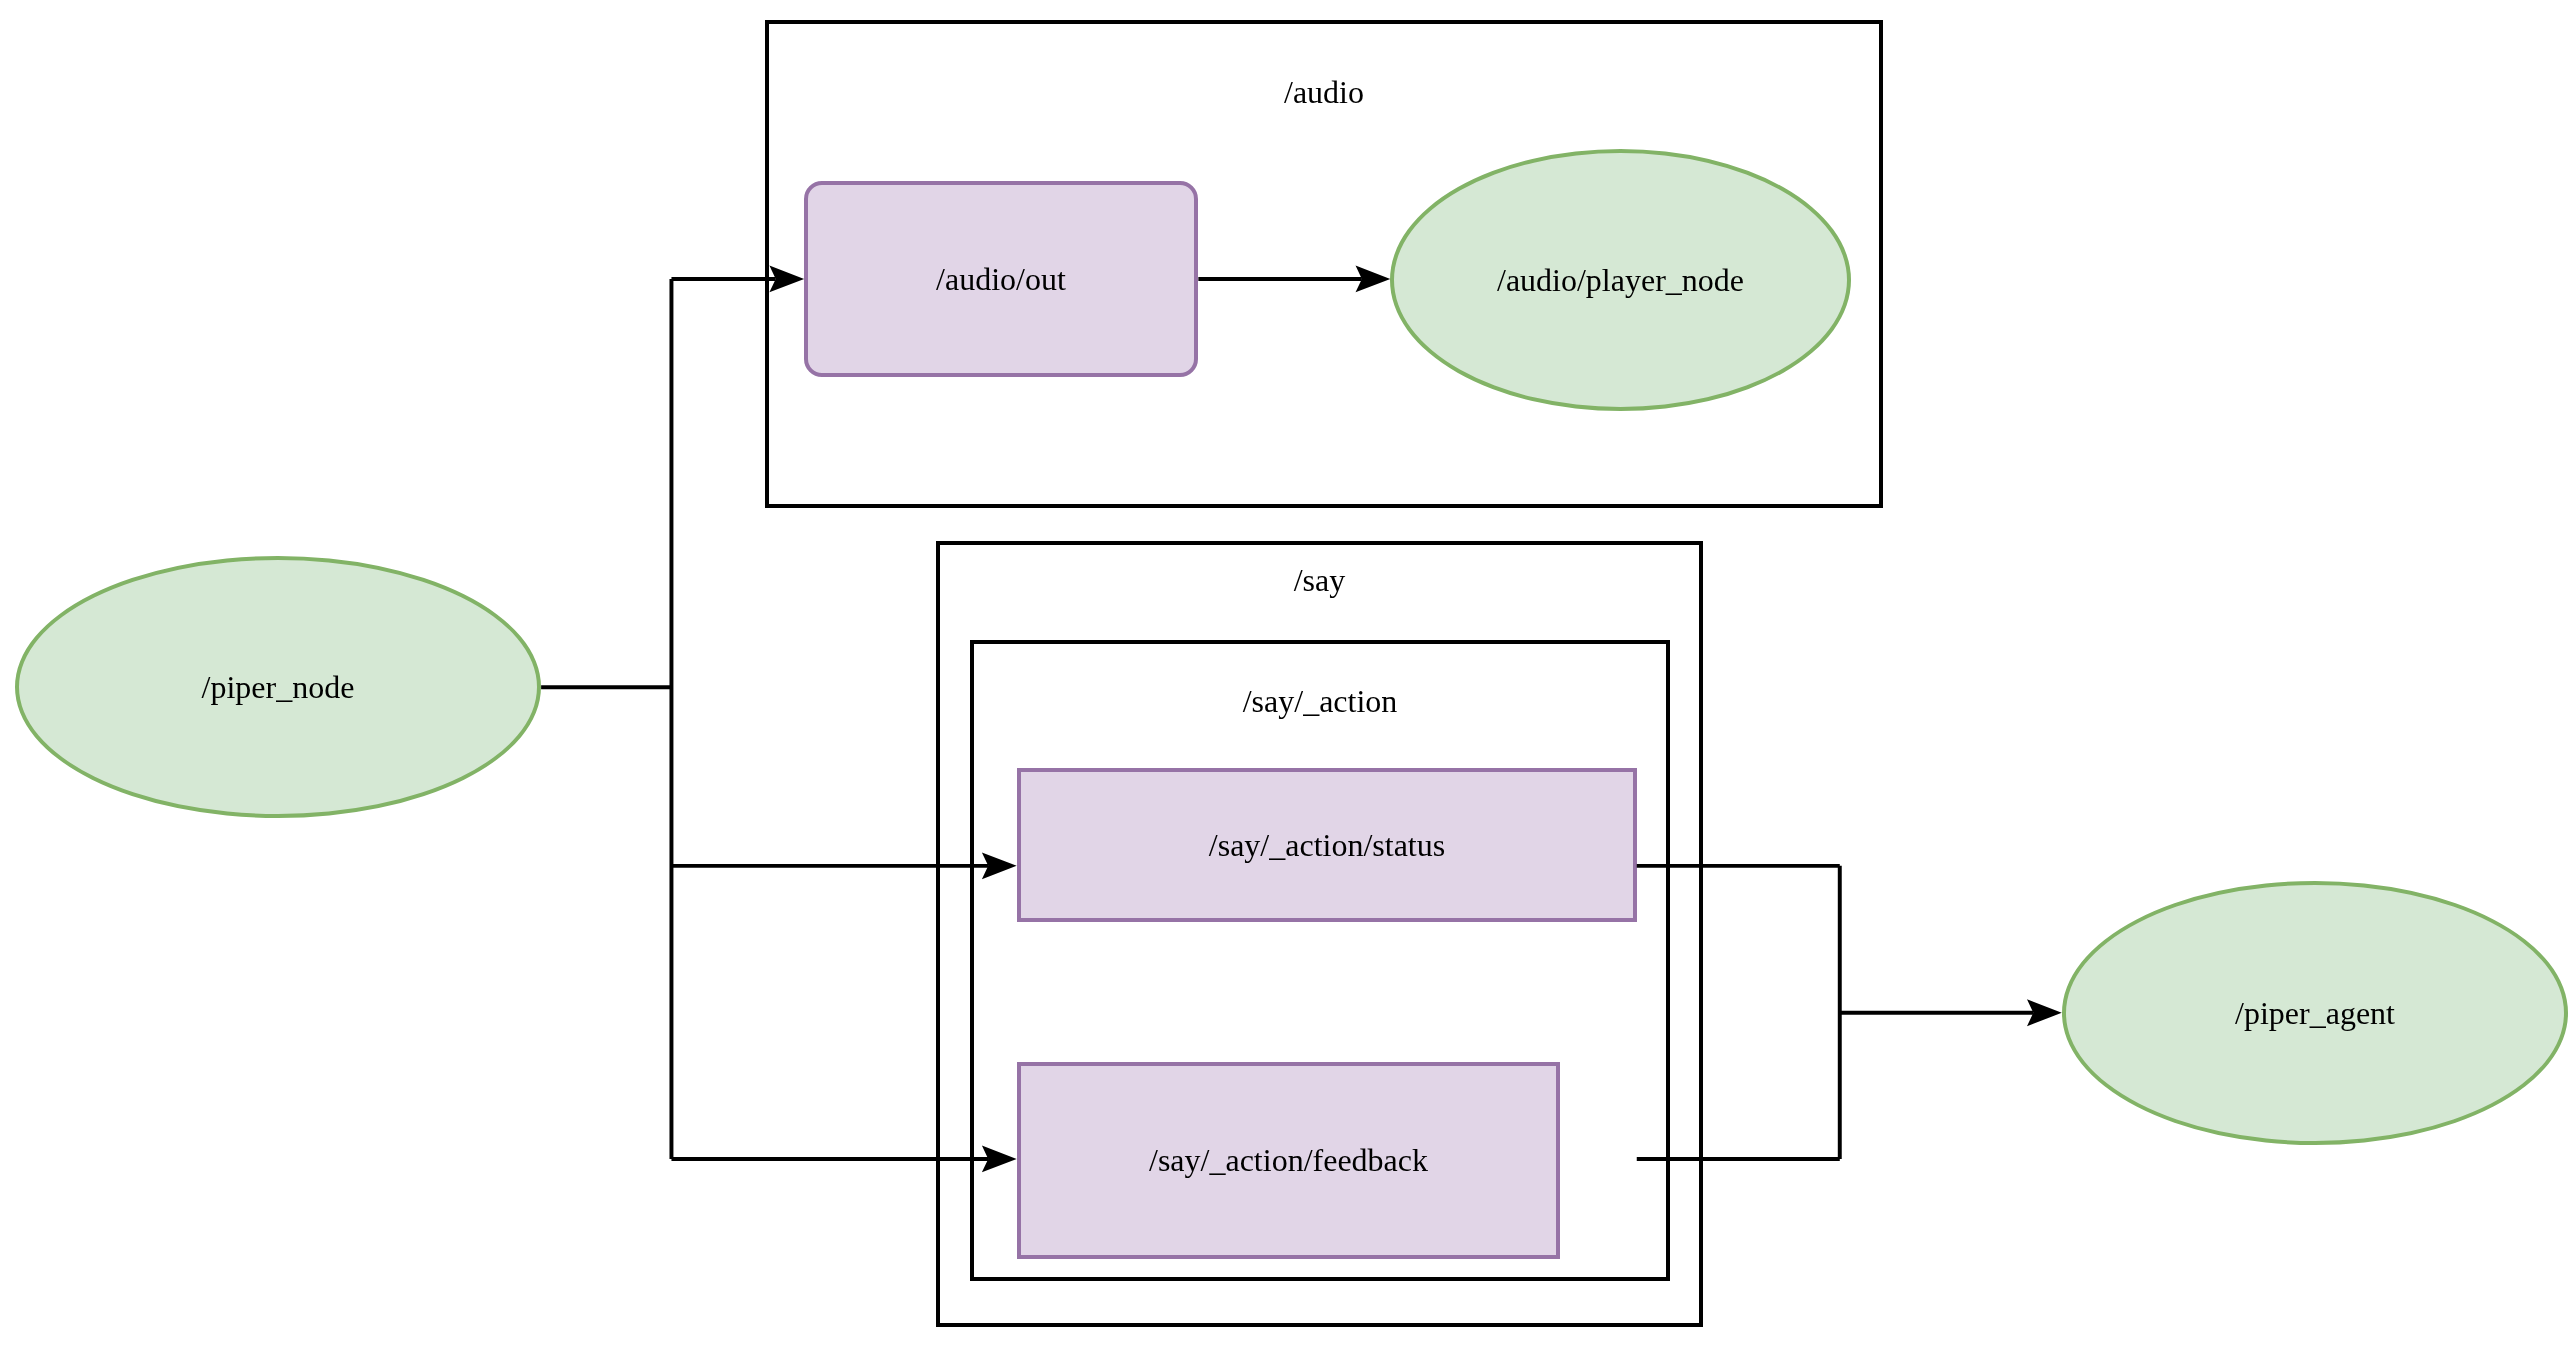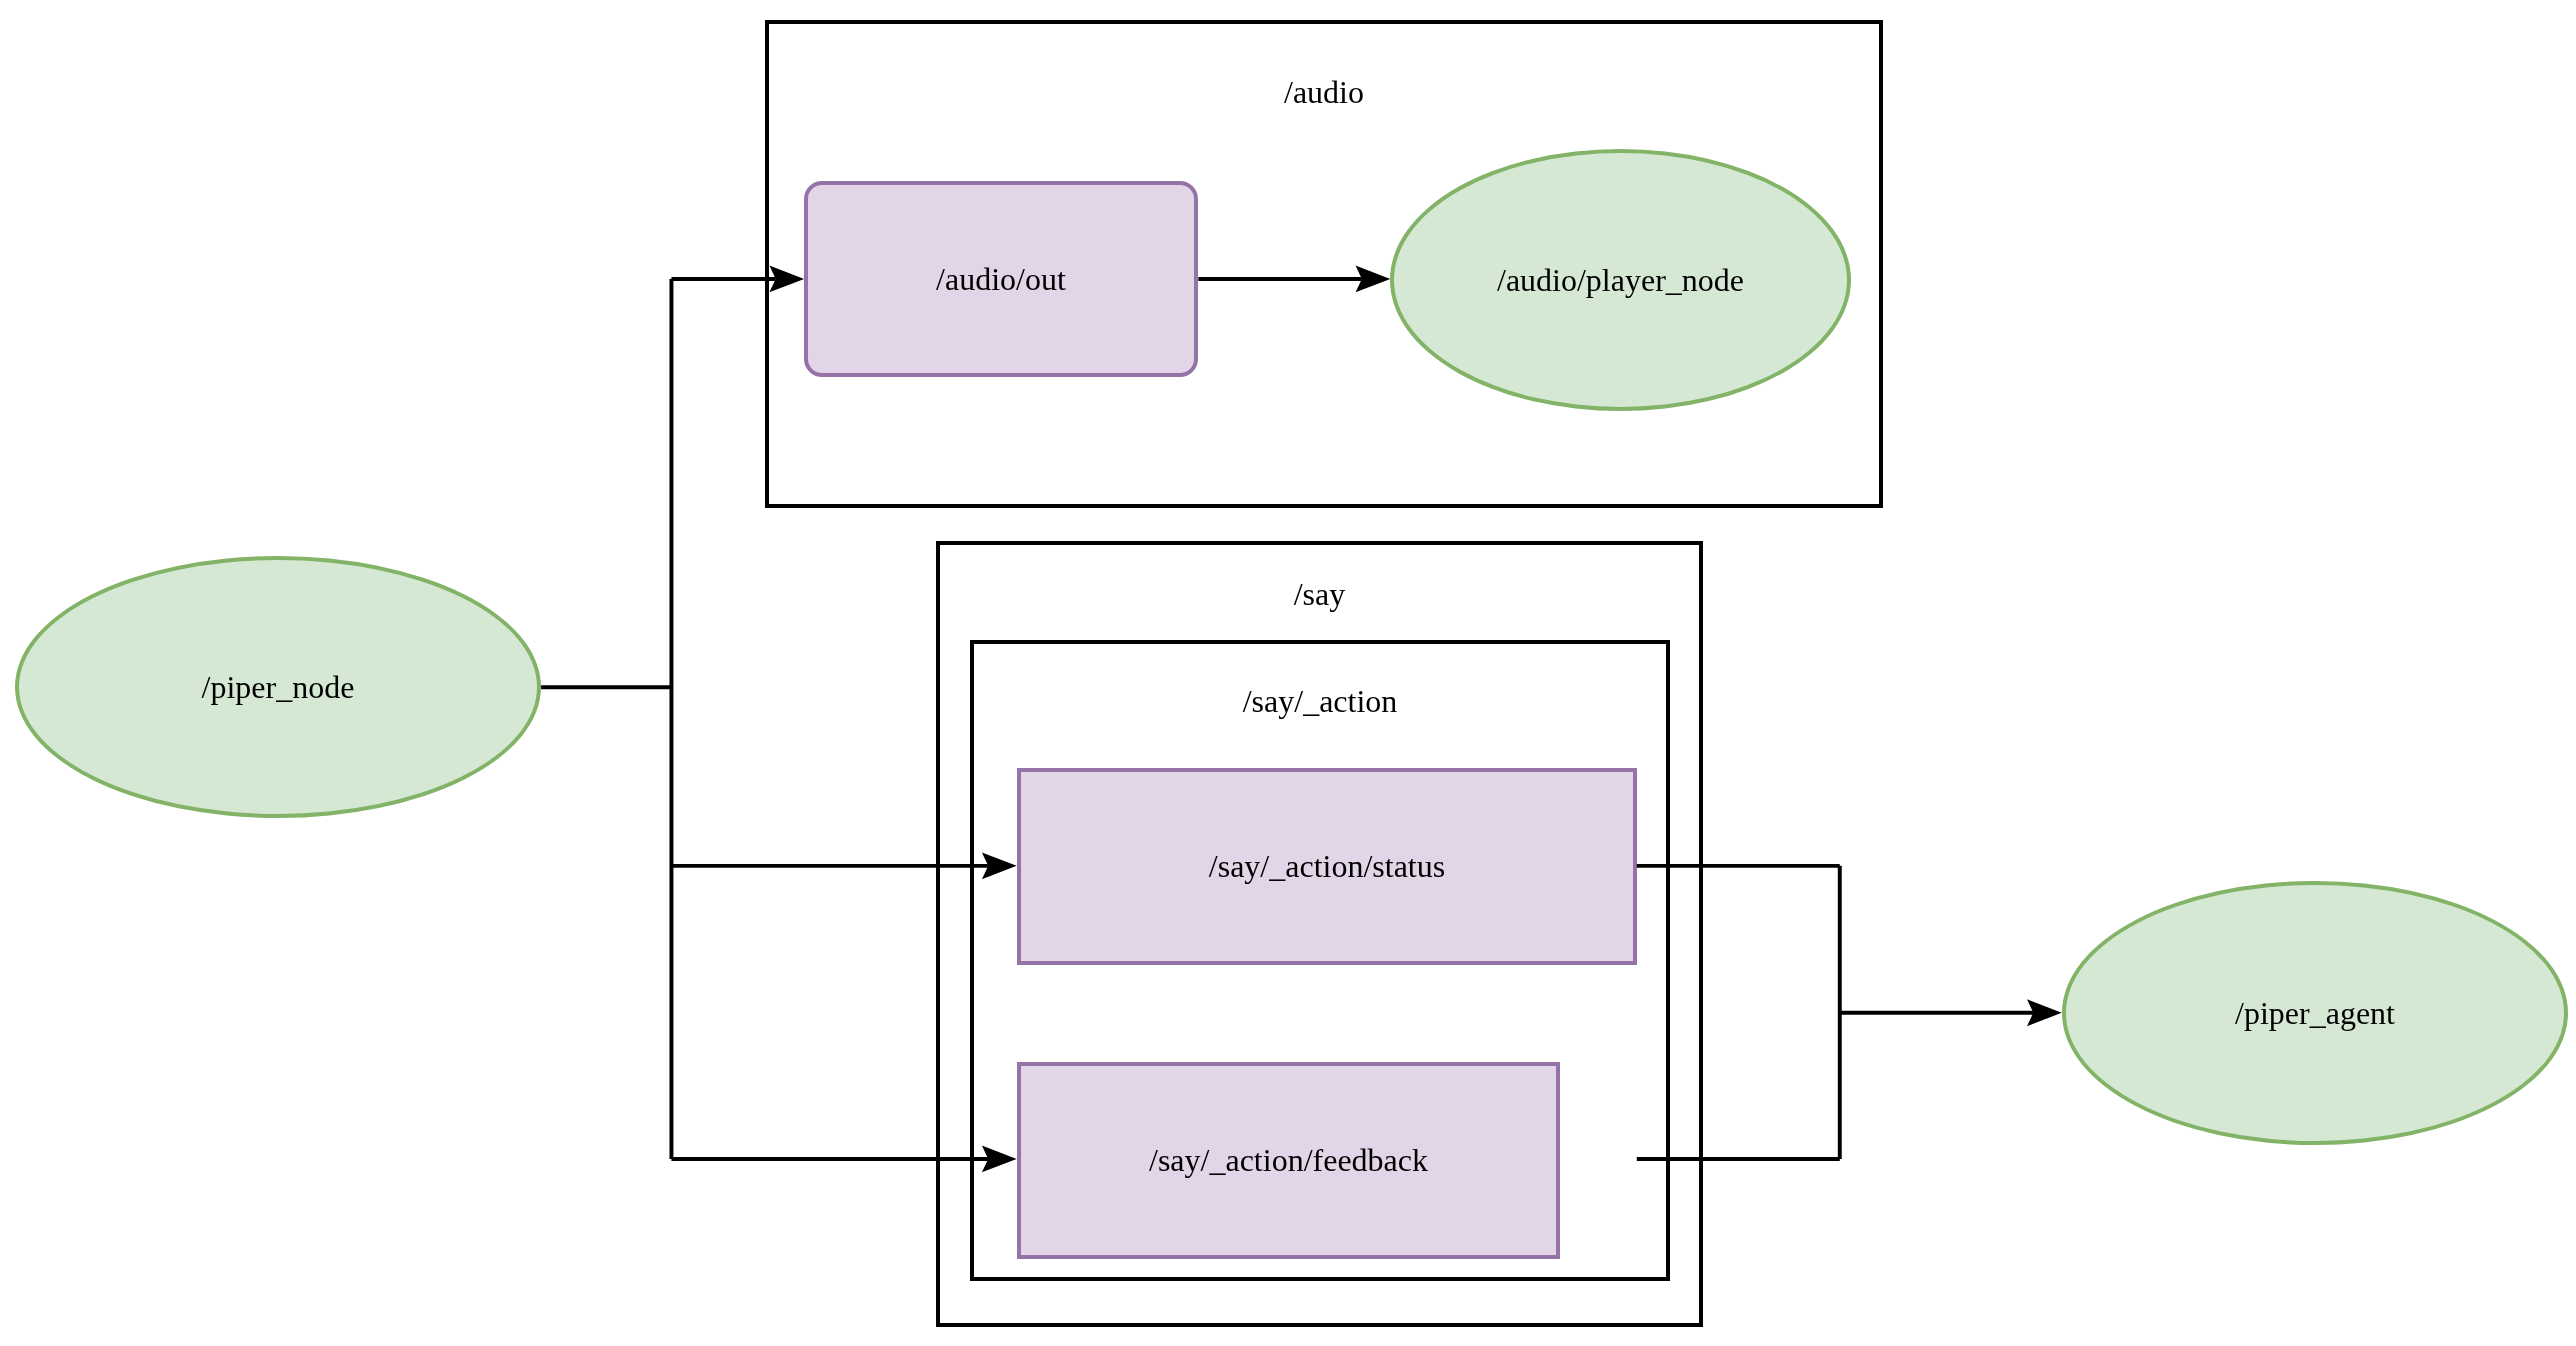--- a/index.html
+++ b/index.html
@@ -74,32 +74,32 @@
 </head>
 <body>
 
 <div class="canvas">
 
   <div class="container-box" style="left:765px; top:20px; width:1118px; height:488px;">
     <div class="container-label" style="top:49px;">/audio</div>
   </div>
 
   <div class="container-box" style="left:936px; top:541px; width:767px; height:786px;">
-    <div class="container-label" style="top:30px;">/say</div>
+    <div class="container-label" style="top:16px;">/say</div>
   </div>
 
   <div class="container-box" style="left:970px; top:640px; width:700px; height:641px;">
     <div class="container-label" style="top:38px;">/say/_action</div>
   </div>
 
   <div class="topic-rect" style="left:804px; top:181px; width:394px; height:196px;border-radius:18px;">
     <span class="shape-label">/audio/out</span>
   </div>
 
-  <div class="topic-rect" style="left:1017px; top:768px; width:620px; height:197px;">
+  <div class="topic-rect" style="left:1017px; top:768px; width:620px; height:154px;">
     <span class="shape-label">/say/_action/status</span>
   </div>
 
   <div class="topic-rect" style="left:1017px; top:1062px; width:543px; height:197px;">
     <span class="shape-label">/say/_action/feedback</span>
   </div>
 
   <div class="node-ellipse" style="left:15px; top:556px; width:526px; height:262px;text-align:right;">
     <span class="shape-label">/piper_node</span>
   </div>

